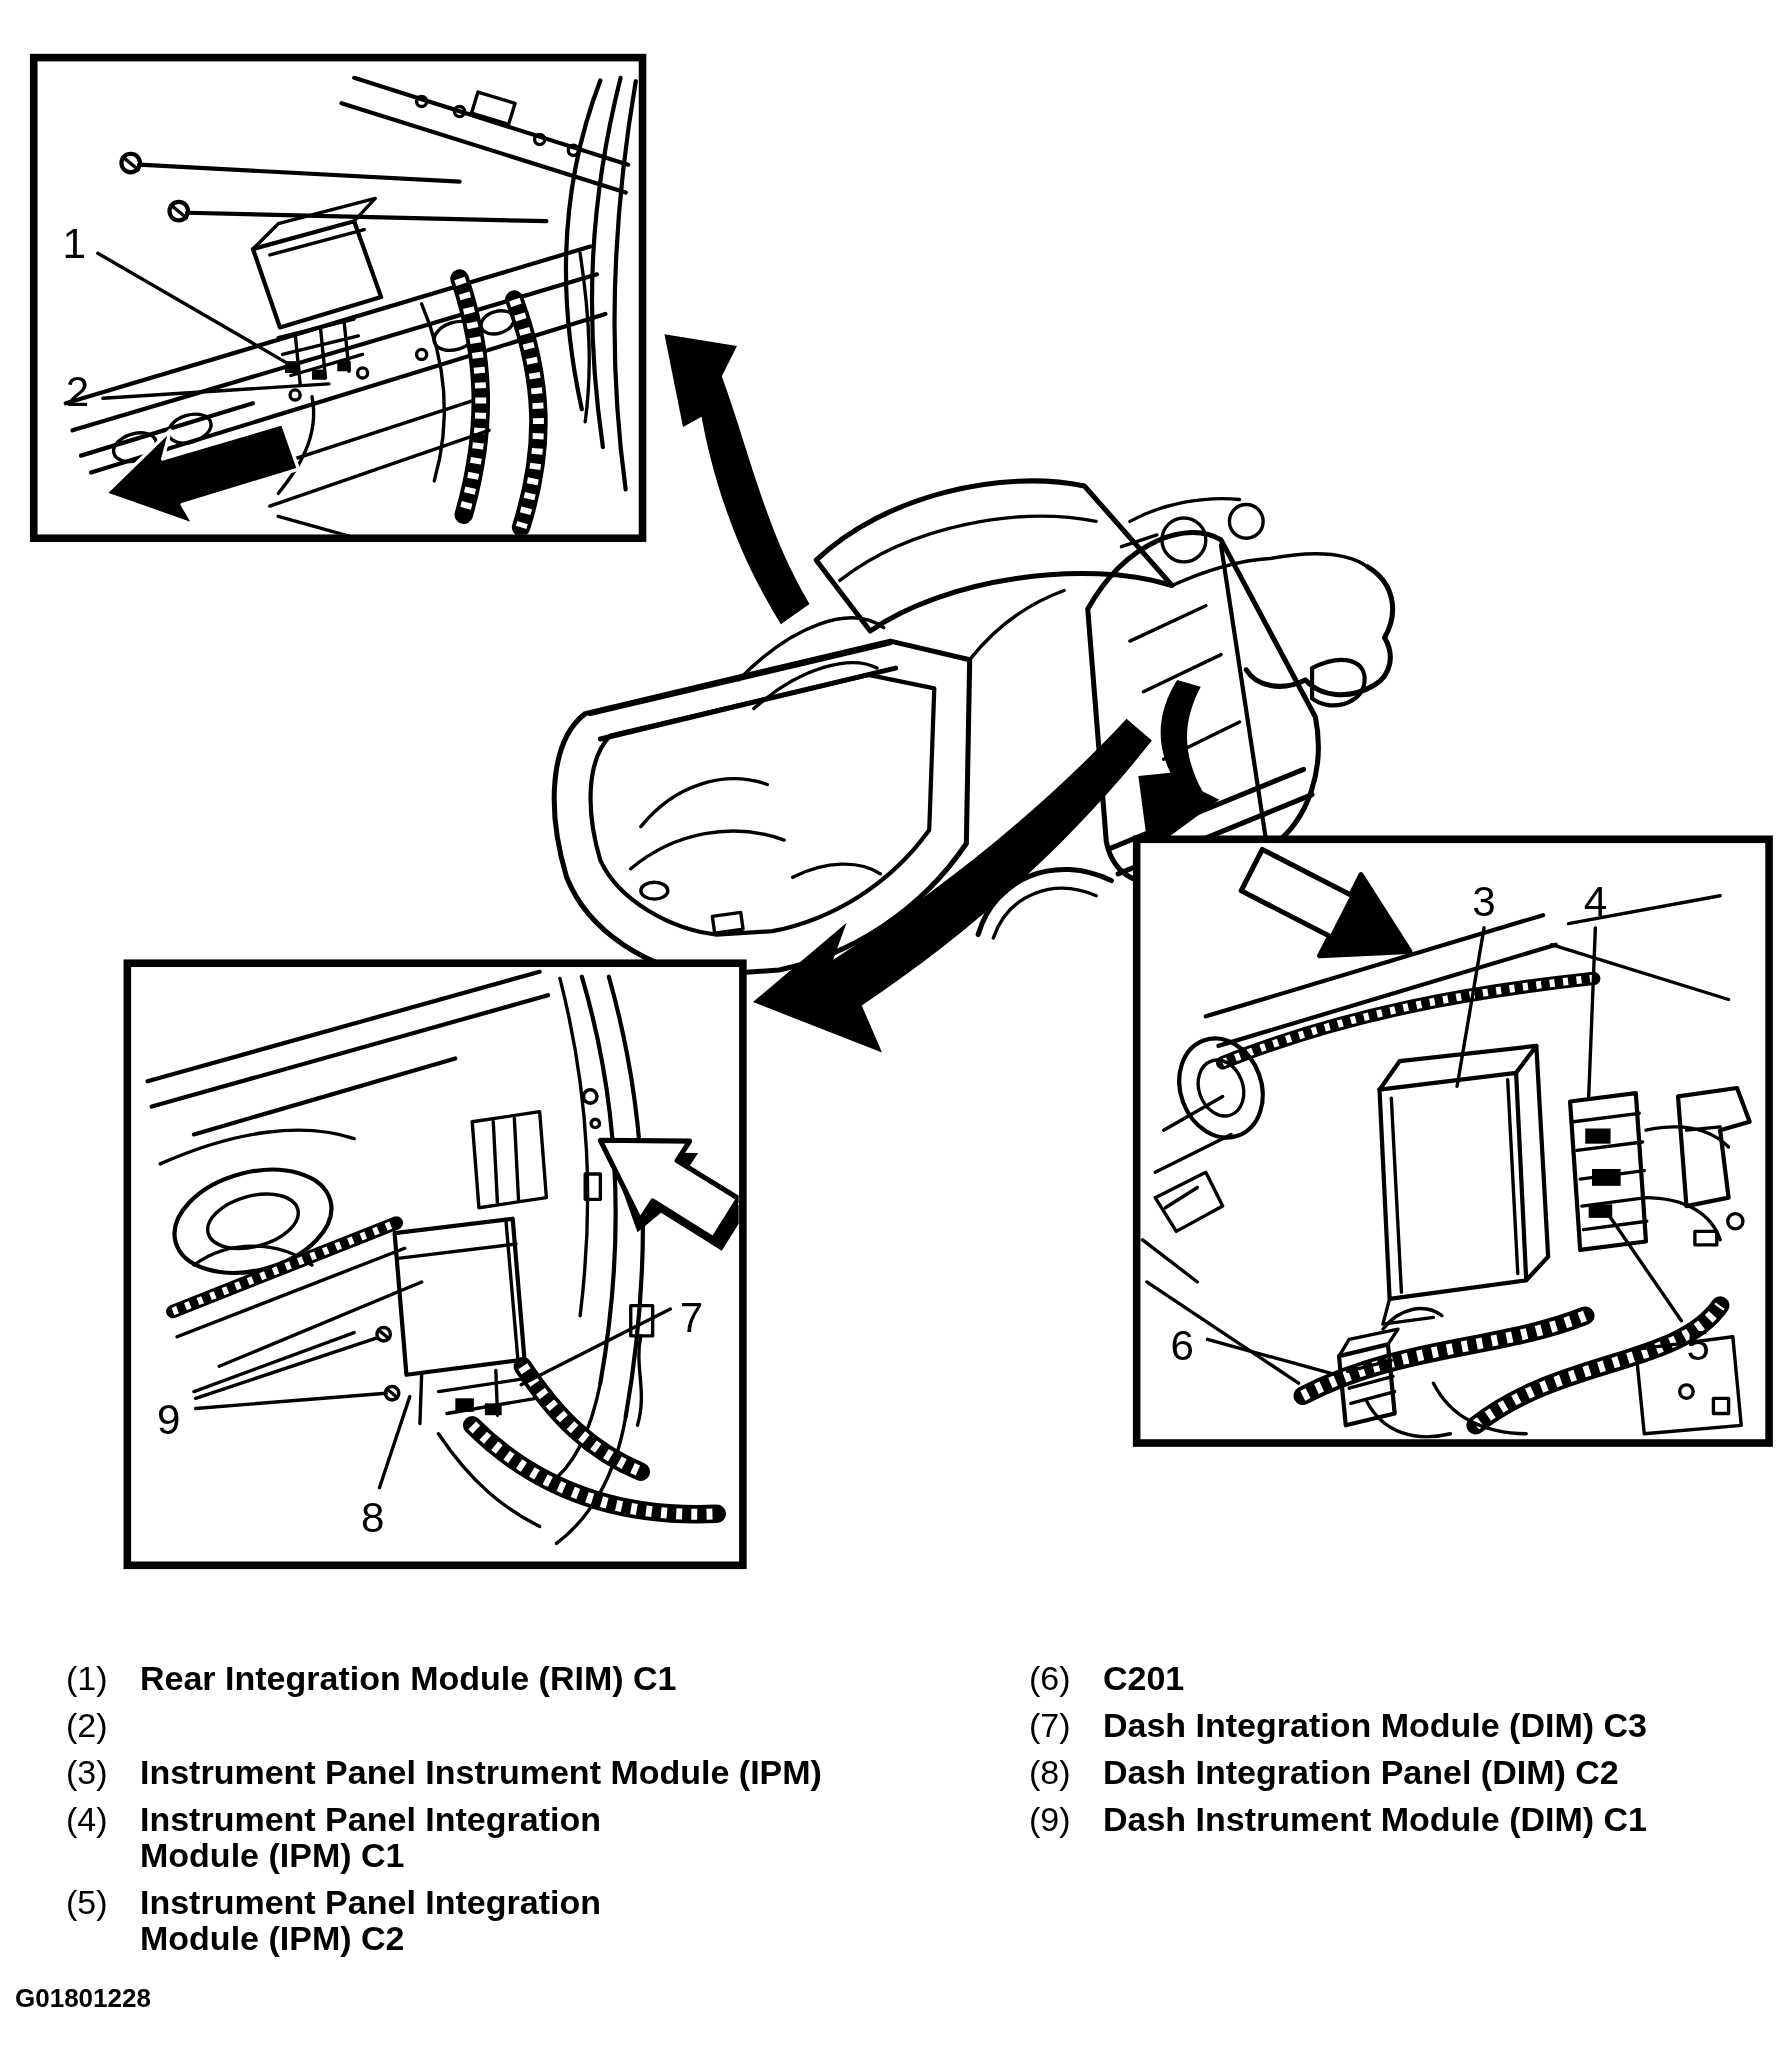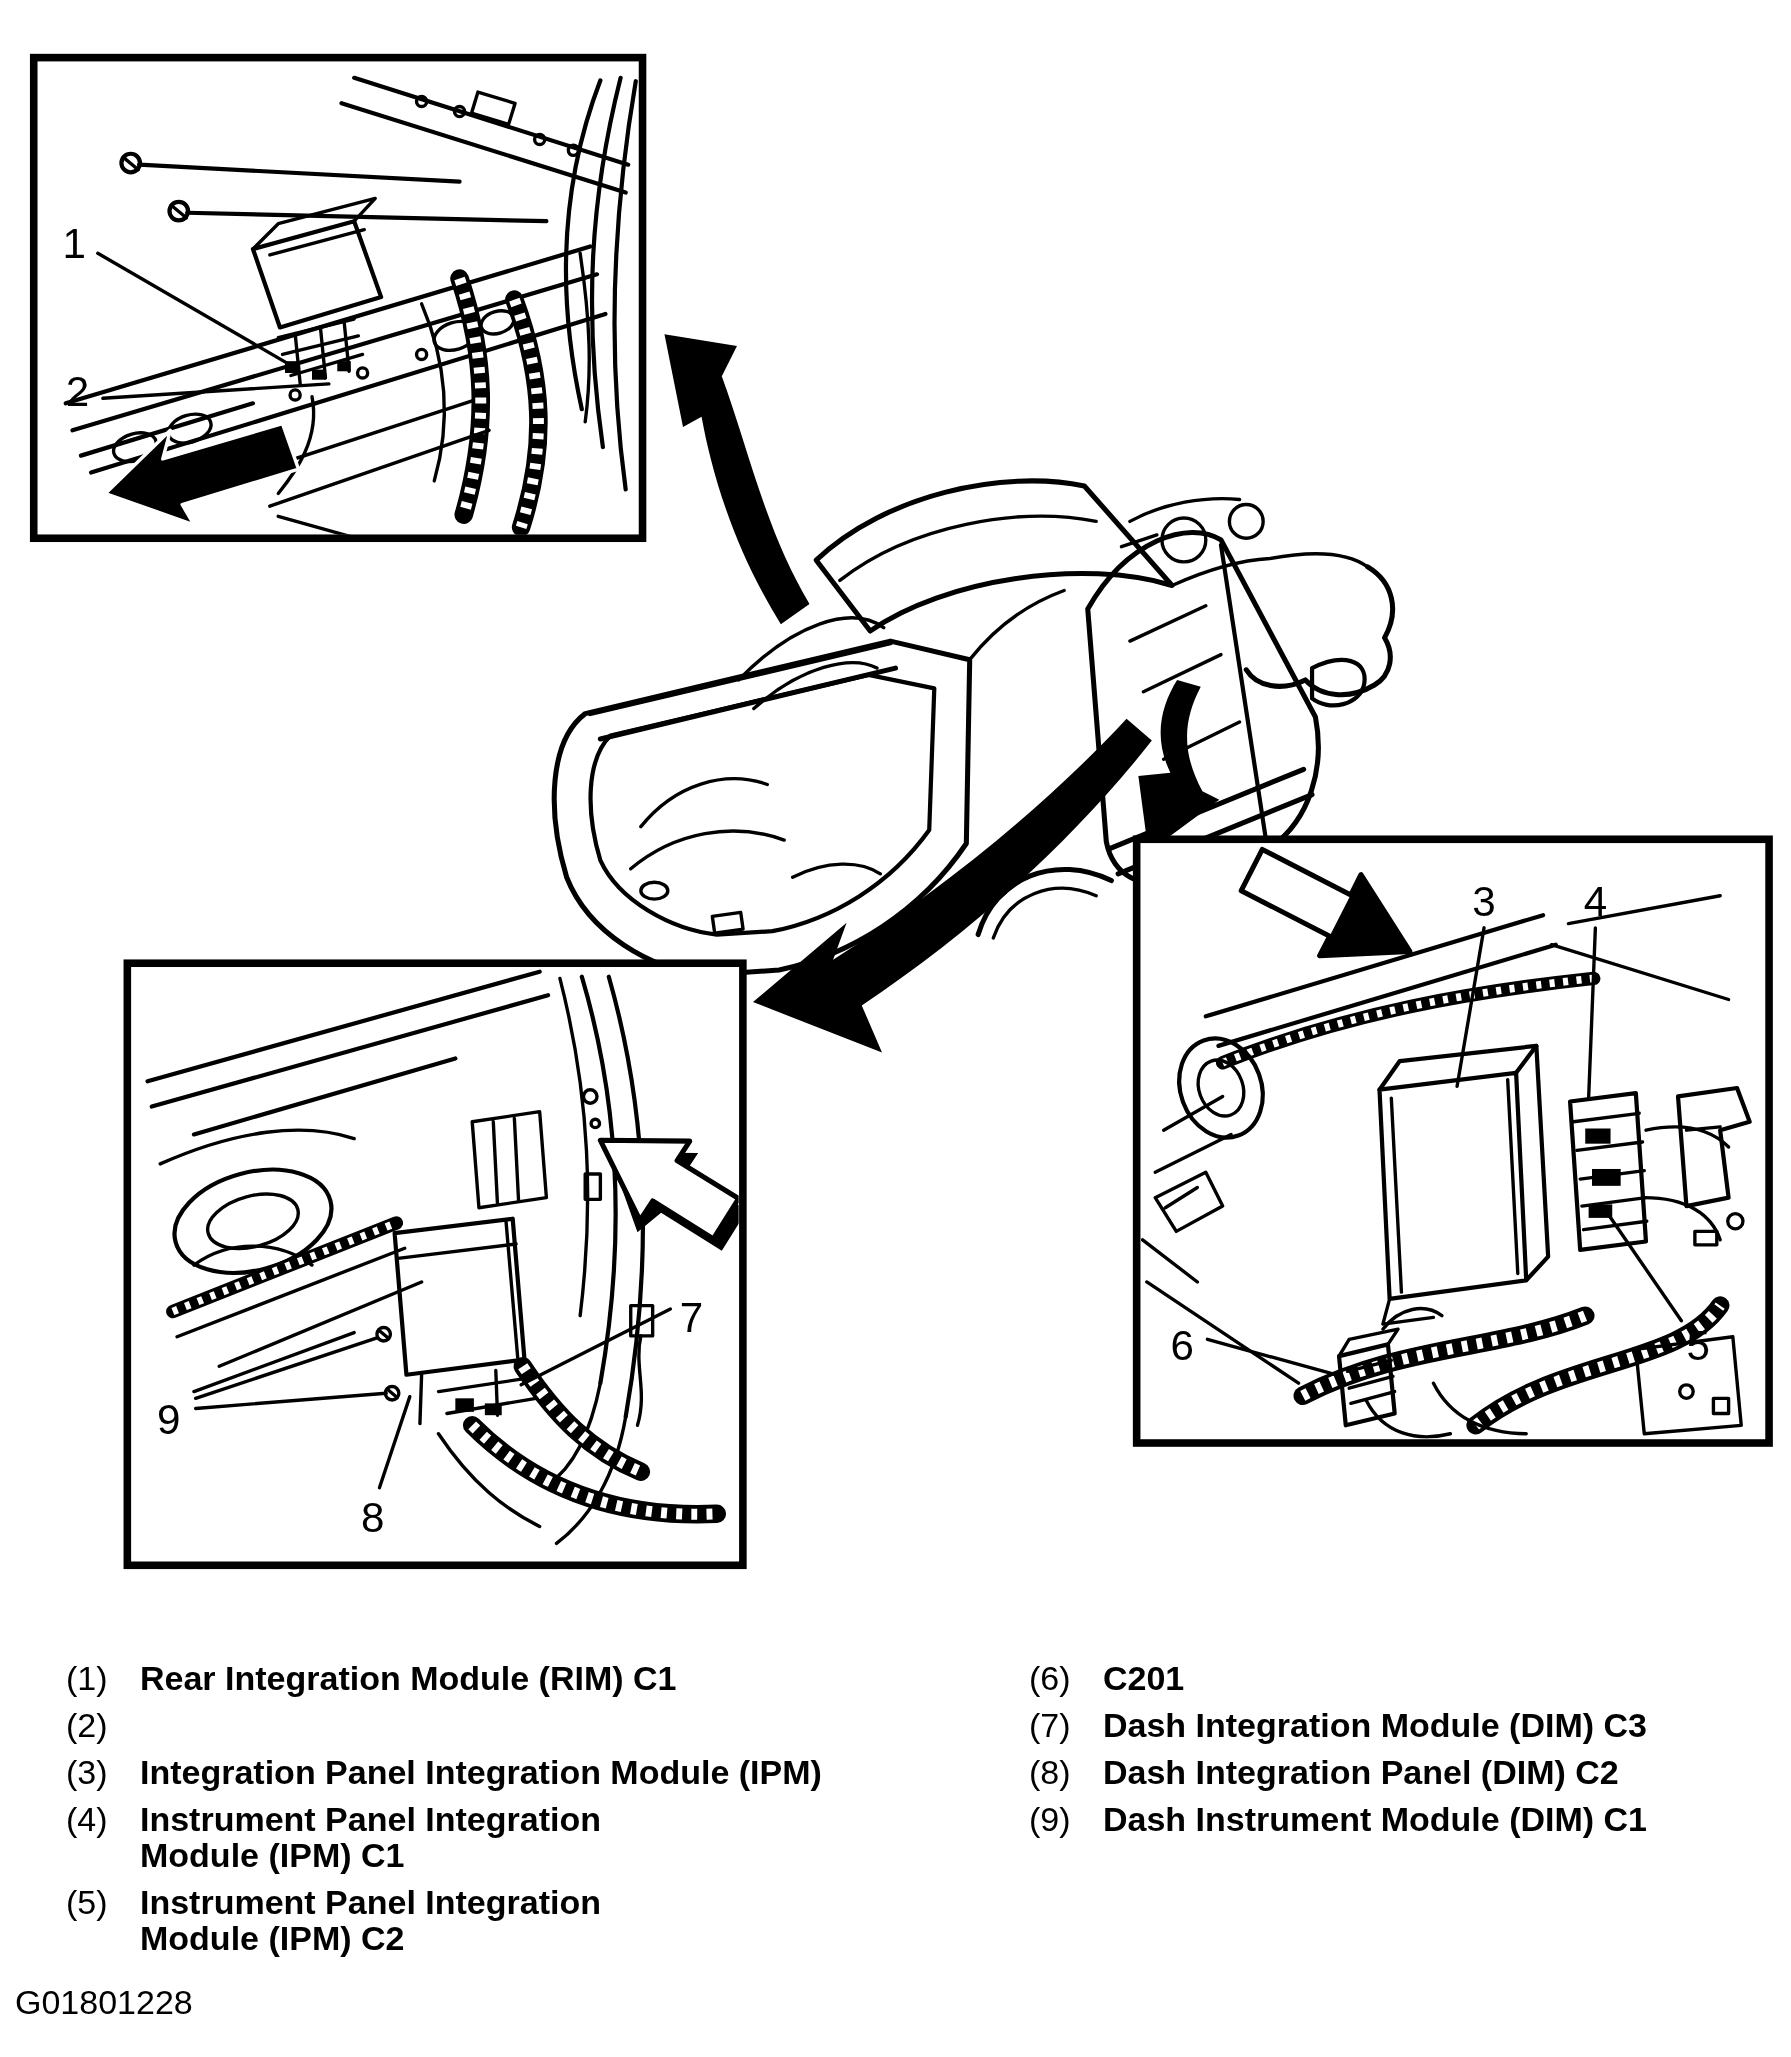--- a/index.html
+++ b/index.html
@@ -22,21 +22,21 @@
   .wht{fill:#fff;stroke:#000;stroke-width:6;stroke-linejoin:round;}
   .tube{fill:none;stroke:#000;stroke-width:22;stroke-linecap:round;}
   .tube-sm{fill:none;stroke:#000;stroke-width:16;stroke-linecap:round;}
   .ribs{fill:none;stroke:#fff;stroke-width:13;stroke-linecap:butt;stroke-dasharray:7 11;}
   .ribs-sm{fill:none;stroke:#fff;stroke-width:9;stroke-linecap:butt;stroke-dasharray:6 10;}
   .callout{font-family:"Liberation Sans",sans-serif;font-size:50px;fill:#000;text-anchor:middle;}
   .legend-col{position:absolute;}
   .legend-row{display:flex;margin-bottom:11px;font-size:34px;line-height:36px;}
   .lnum{width:74px;flex:none;}
   .llabel{white-space:pre-line;font-weight:bold;}
-  .figure-id{position:absolute;left:15px;top:1983px;font-size:34px;}
+  .figure-id{position:absolute;left:15px;top:1983px;font-size:26px;font-weight:bold;}
 </style>
 </head>
 <body>
 
 <div class="page">
 
   <svg class="art" viewBox="0 0 2124 2440">
     <defs>
       <clipPath id="clipA">
           <rect x="44" y="72" width="714" height="562"></rect>
@@ -295,21 +295,21 @@
   <div class="legend-col" style="left:66px; top:1660px;">
     <div class="legend-row">
       <span class="lnum">(1)</span>
       <span class="llabel">Rear Integration Module (RIM) C1</span>
     </div>
     <div class="legend-row">
       <span class="lnum">(2)</span>
     </div>
     <div class="legend-row">
       <span class="lnum">(3)</span>
-      <span class="llabel">Integration Panel Integration Module (IPM)</span>
+      <span class="llabel">Instrument Panel Instrument Module (IPM)</span>
     </div>
     <div class="legend-row">
       <span class="lnum">(4)</span>
       <span class="llabel">Instrument Panel Integration
 Module (IPM) C1</span>
     </div>
     <div class="legend-row">
       <span class="lnum">(5)</span>
       <span class="llabel">Instrument Panel Integration
 Module (IPM) C2</span>

